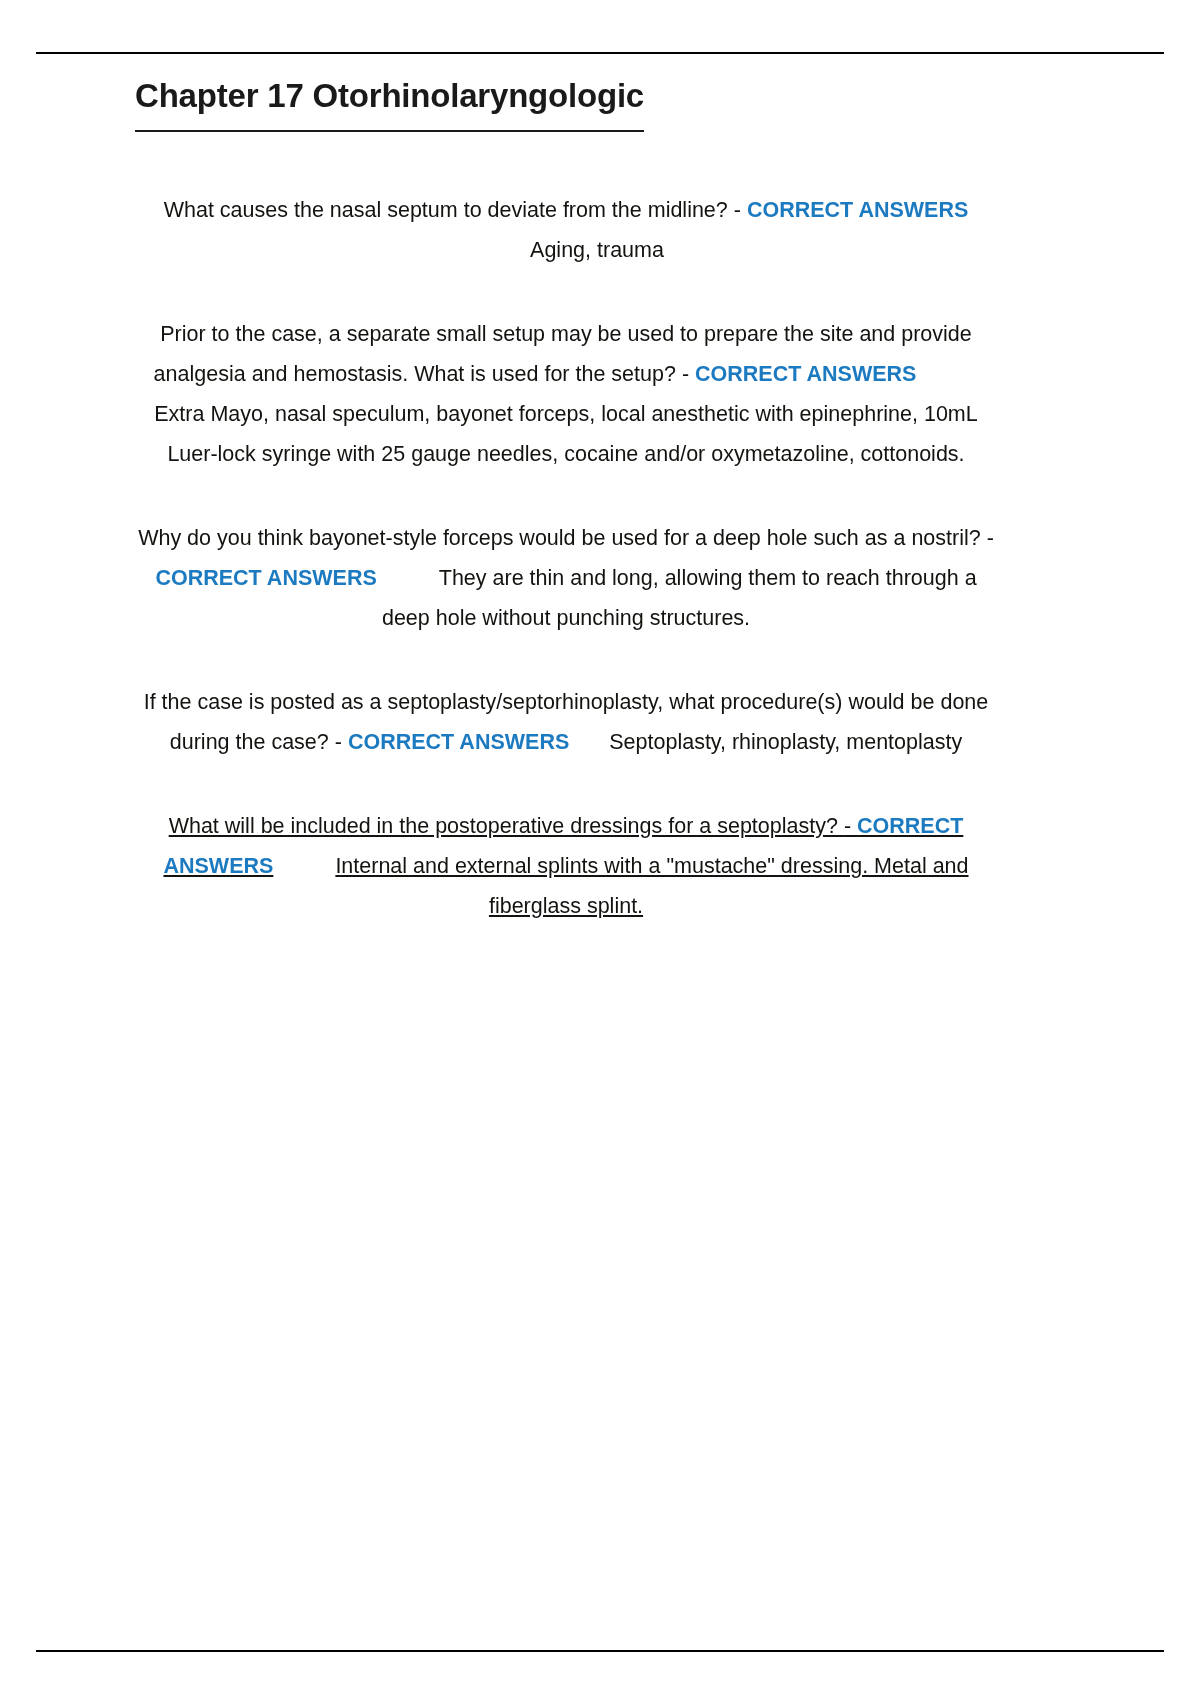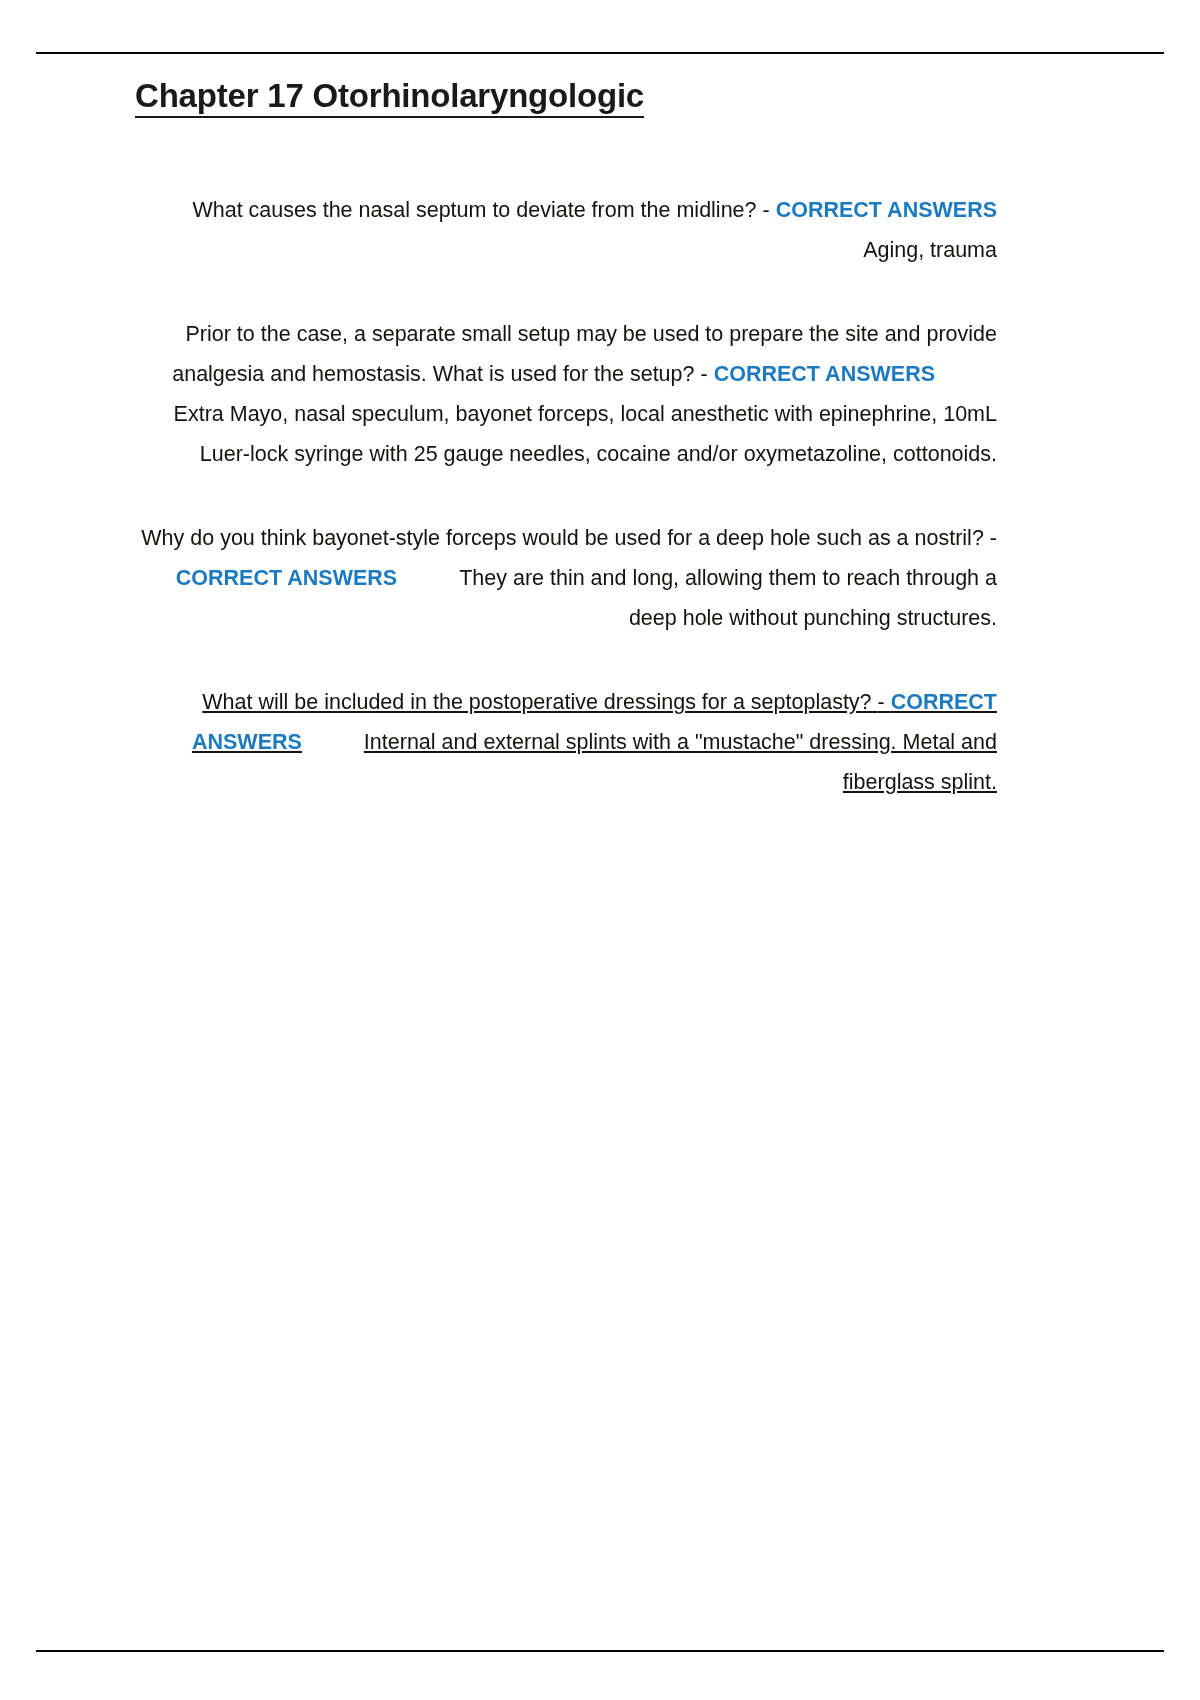--- a/index.html
+++ b/index.html
@@ -42,32 +42,32 @@
     font-family: "Liberation Sans", sans-serif;
     font-weight: bold;
     font-size: 33px;
     line-height: 51px;
     color: #1a1a1a;
     margin: 0 0 18px 0;
     letter-spacing: -0.2px;
   }
   .doc-title span.tl {
     border-bottom: 2.5px solid #1a1a1a;
-    padding-bottom: 2px;
+    padding-bottom: 16px;
     display: inline;
     box-decoration-break: clone;
     -webkit-box-decoration-break: clone;
   }
 
   .qa-block {
     font-size: 21.5px;
     line-height: 40px;
     color: #14130f;
     margin: 0 0 44px 0;
-    text-align: right;
+    text-align: center;
   }
   .qa-block:last-child { margin-bottom: 0; text-decoration: underline; }
 
   .q-text { color: #14130f; }
   .dash { color: #14130f; }
   .correct {
     color: #1c7ac0;
     font-weight: bold;
   }
   .gap { display: inline-block; width: 62px; }
@@ -94,19 +94,22 @@
     </p>
 
     <p class="qa-block">
       <span class="q-text">Prior to the case, a separate small setup may be used to prepare the site and provide analgesia and hemostasis. What is used for the setup? </span><span class="dash">- </span><span class="correct">CORRECT ANSWERS</span><span class="gap"></span><span class="a-text">Extra Mayo, nasal speculum, bayonet forceps, local anesthetic with epinephrine, 10mL Luer-lock syringe with 25 gauge needles, cocaine and/or oxymetazoline, cottonoids.</span>
     </p>
 
     <p class="qa-block">
       <span class="q-text">Why do you think bayonet-style forceps would be used for a deep hole such as a nostril? </span><span class="dash">- </span><span class="correct">CORRECT ANSWERS</span><span class="gap"></span><span class="a-text">They are thin and long, allowing them to reach through a deep hole without punching structures.</span>
     </p>
 
+    <p class="qa-block">
+      <span class="q-text">If the case is posted as a septoplasty/septorhinoplasty, what procedure(s) would be done during the case? </span><span class="dash">- </span><span class="correct">CORRECT ANSWERS</span><span class="gap-sm"></span><span class="a-text">Septoplasty, rhinoplasty, mentoplasty</span>
+    </p>
 
     <p class="qa-block">
       <span class="q-text">What will be included in the postoperative dressings for a septoplasty? </span><span class="dash">- </span><span class="correct">CORRECT ANSWERS</span><span class="gap"></span><span class="a-text">Internal and external splints with a "mustache" dressing. Metal and fiberglass splint.</span>
     </p>
 
   </div>
 </div>
 
 </body></html>

